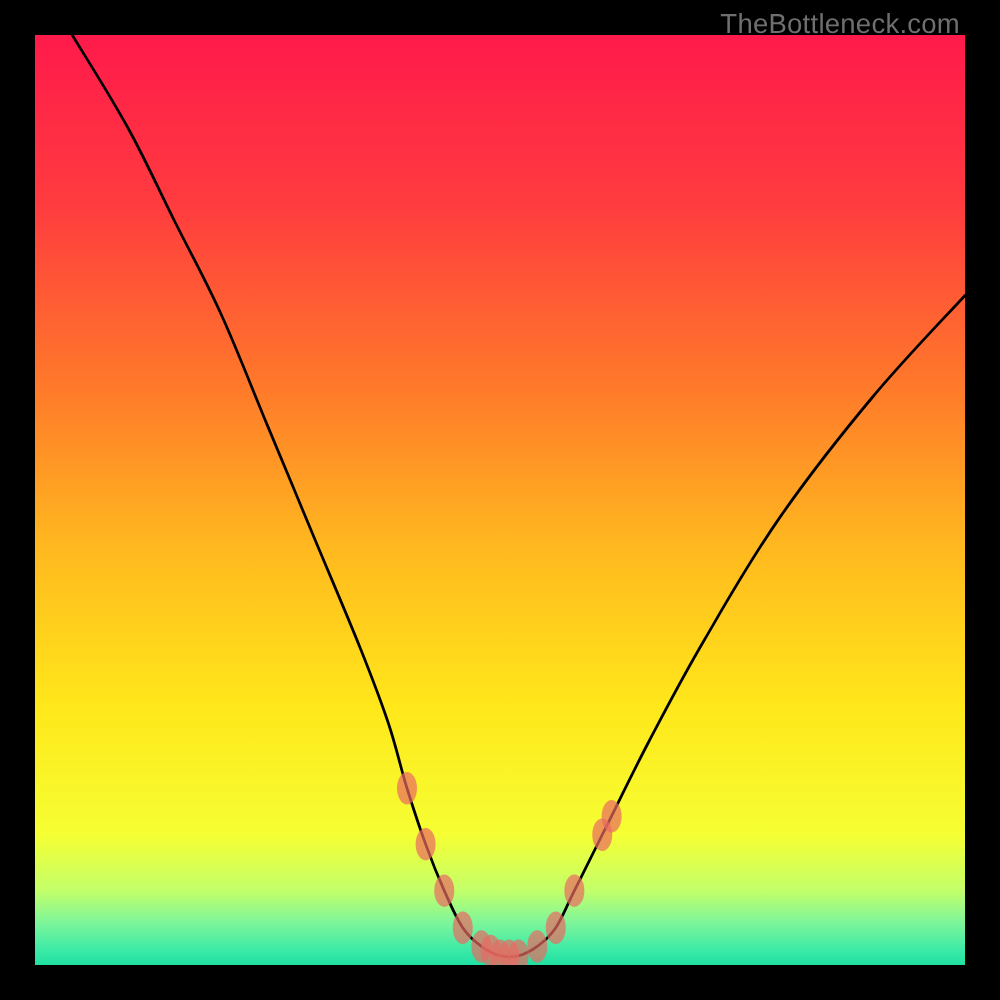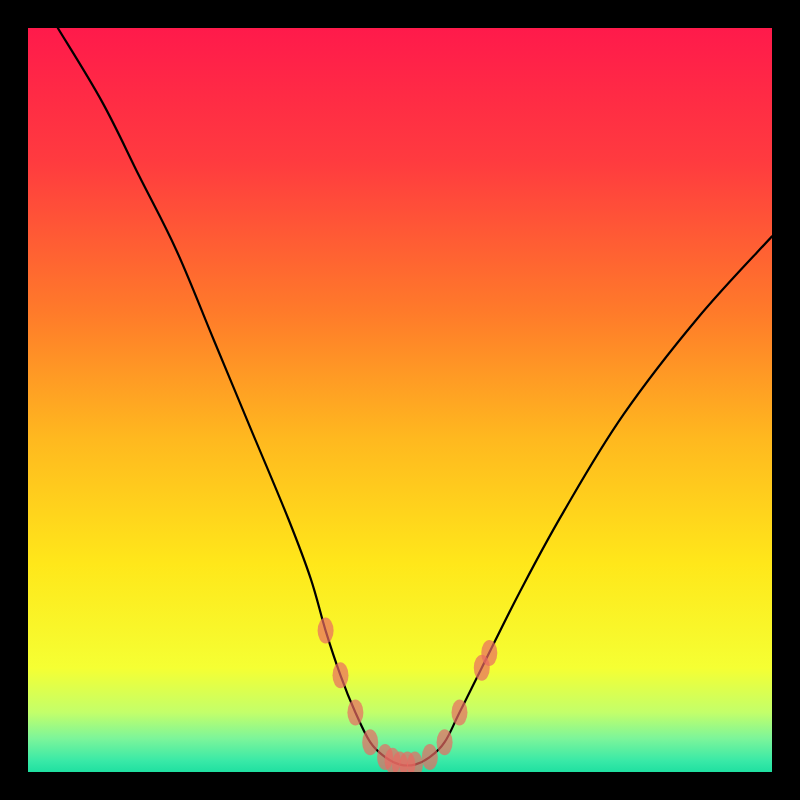--- a/index.html
+++ b/index.html
@@ -51,20 +51,21 @@
   .marker {
     fill: #ea6a63;
     fill-opacity: 0.7;
     stroke: none;
   }
 </style>
 </head>
 <body>
 
 <div class="frame">
+  <div class="watermark">TheBottleneck.com</div>
 
   <div class="plot-area">
     <svg id="chart-svg" width="744" height="744" viewBox="0 0 744 744">
       <defs>
         <linearGradient id="bg-grad" x1="0" y1="0" x2="0" y2="1">
             <stop offset="0.00%" stop-color="#ff1a4b"></stop>
             <stop offset="18.00%" stop-color="#ff3b3f"></stop>
             <stop offset="38.00%" stop-color="#ff7a2a"></stop>
             <stop offset="55.00%" stop-color="#ffb81f"></stop>
             <stop offset="72.00%" stop-color="#ffe71a"></stop>

